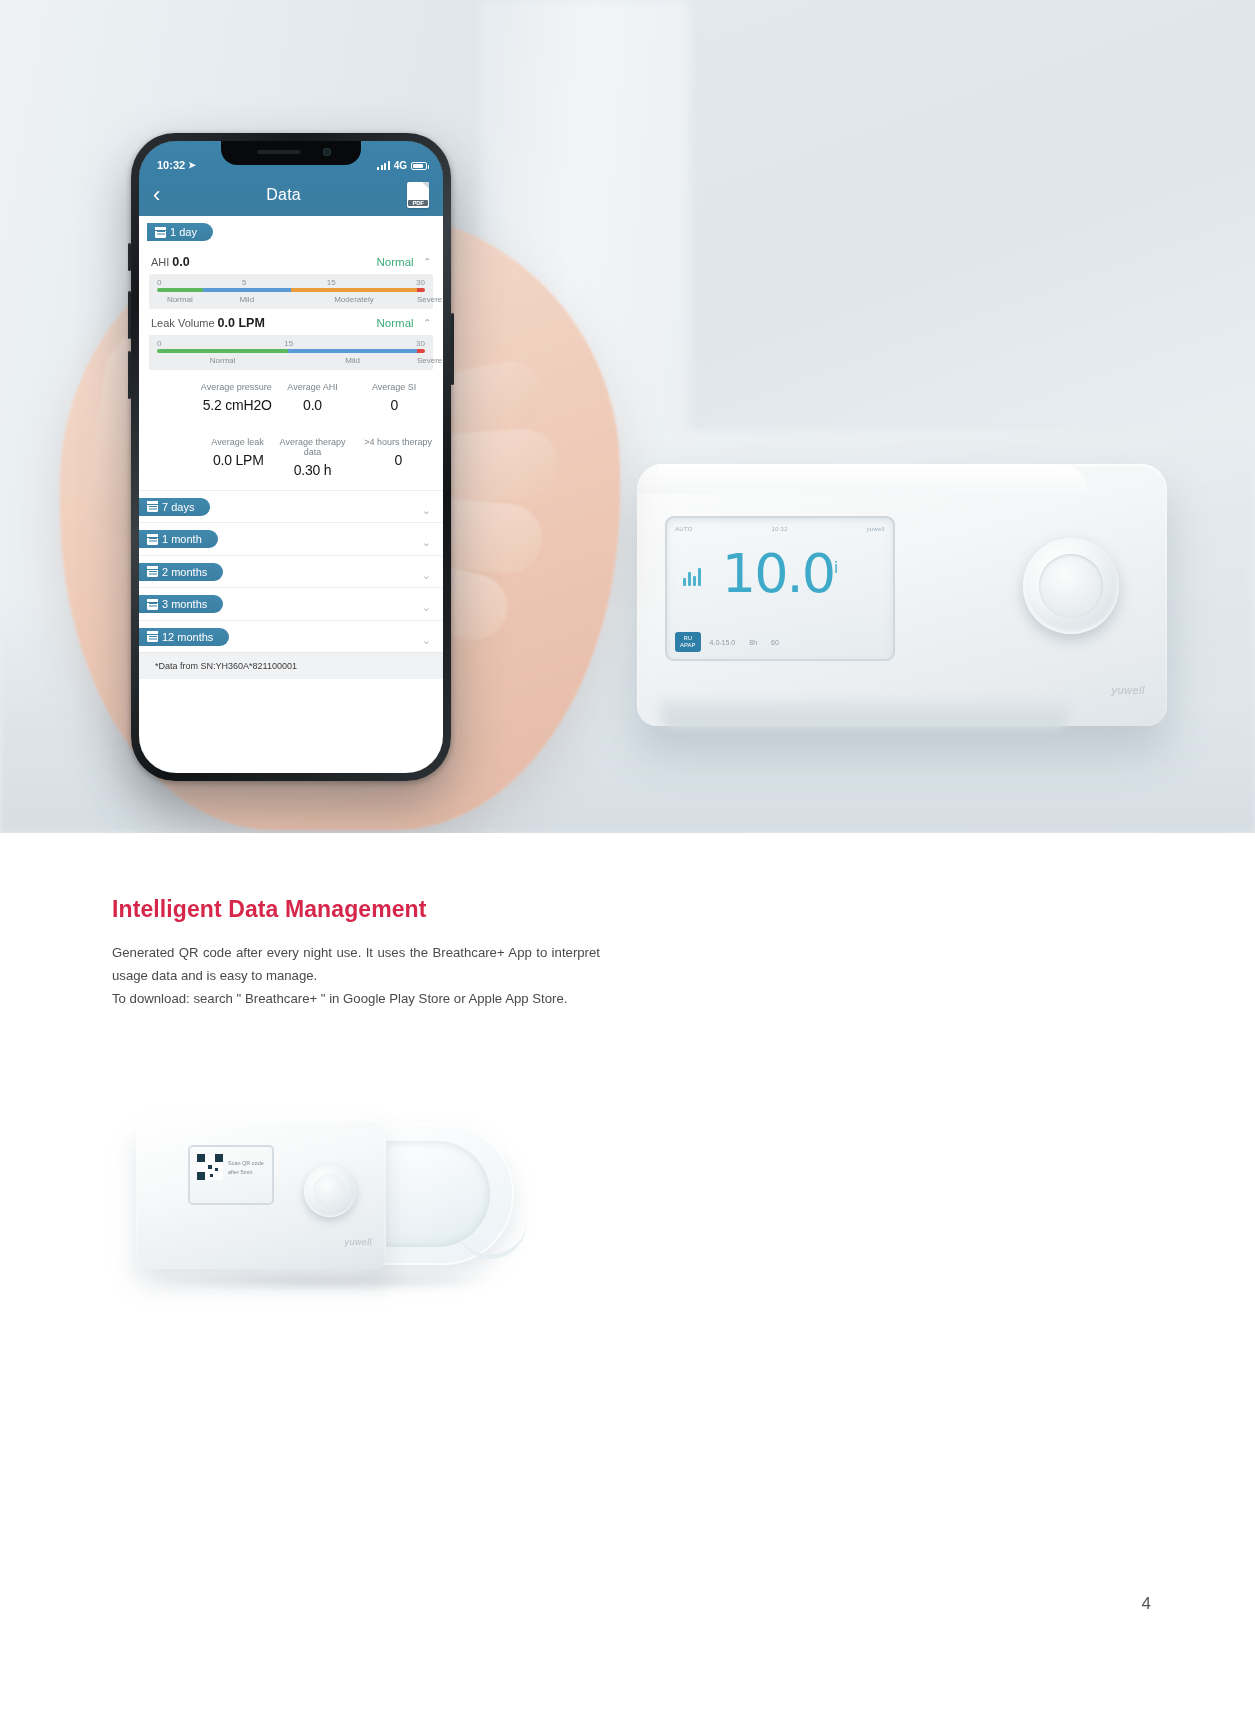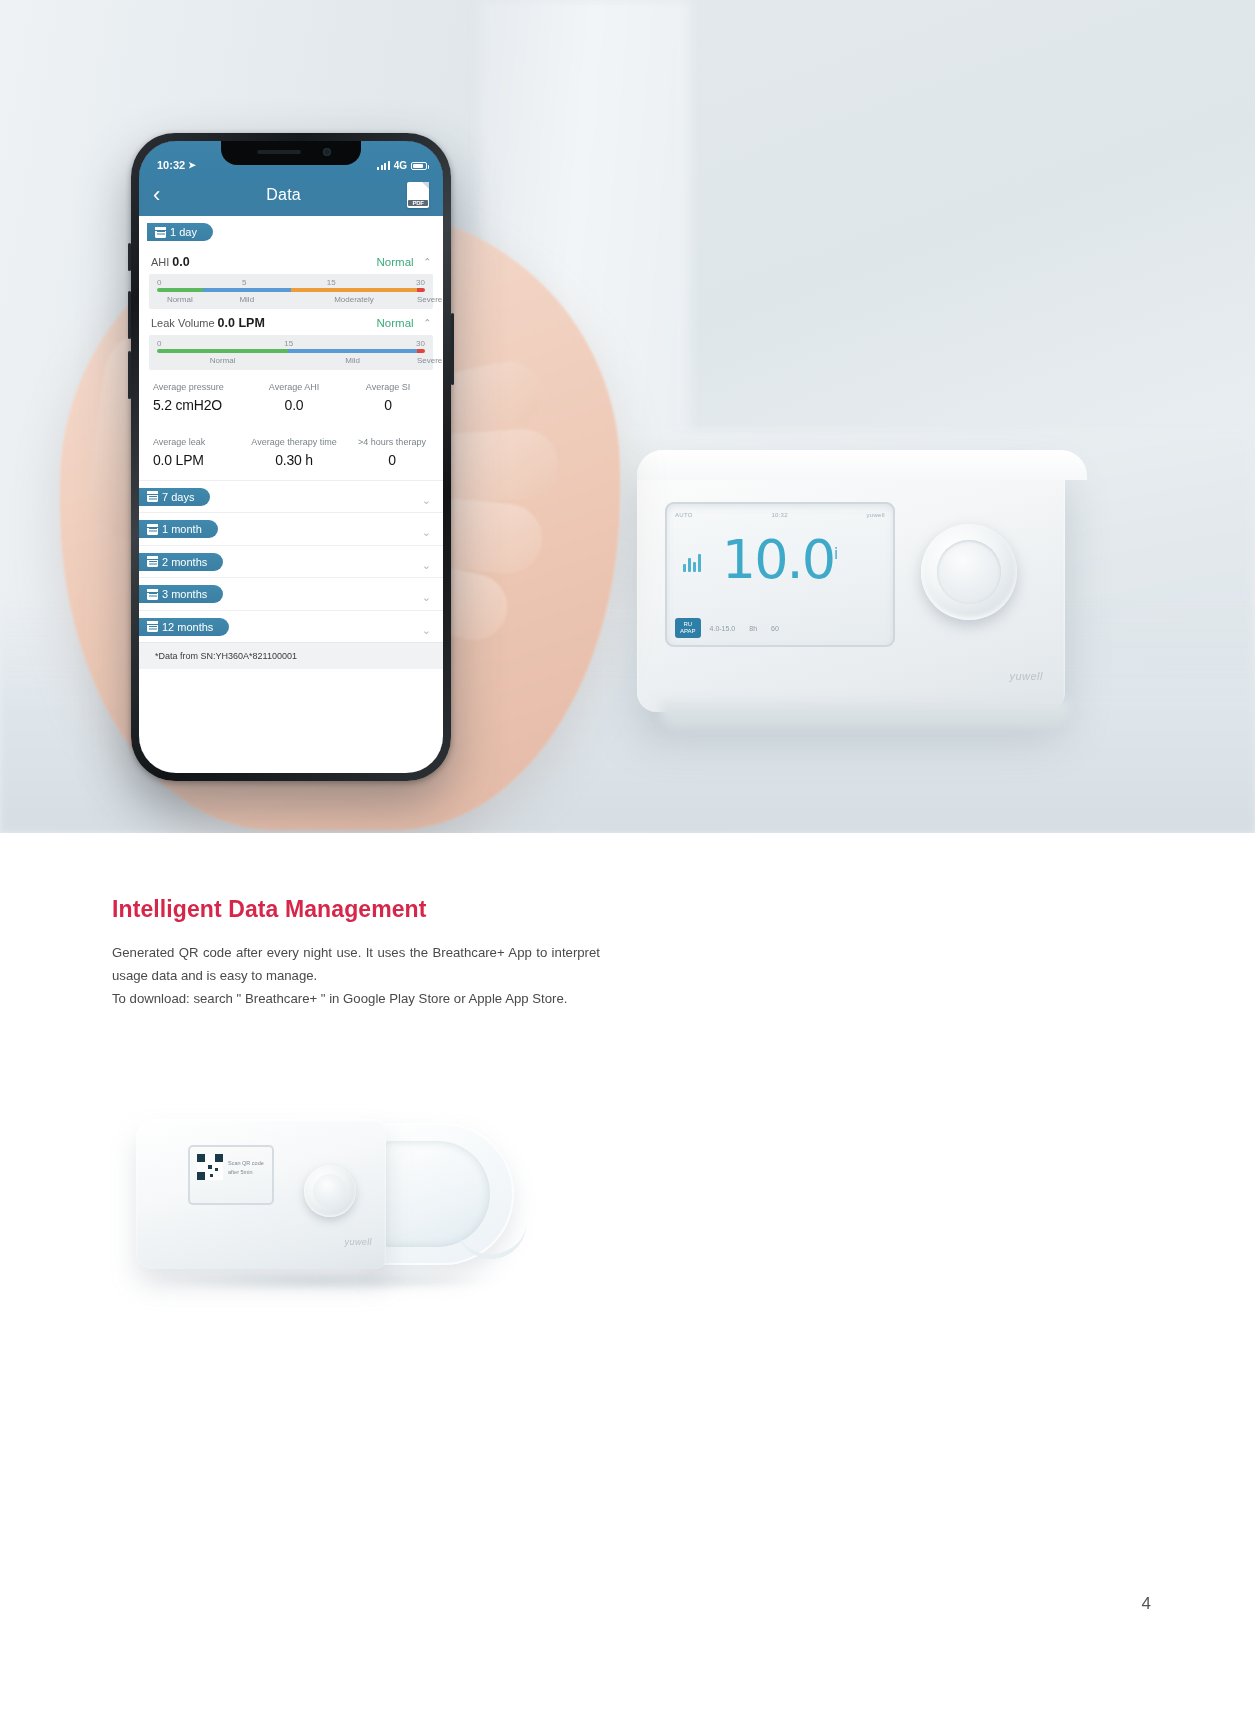--- a/index.html
+++ b/index.html
@@ -38,21 +38,21 @@
     filter: blur(4px);
   }
   .hero-bed2 {
     position: absolute; left: 470px; top: 600px; width: 260px; height: 233px;
     background: linear-gradient(160deg, #e9eef1, #dde5ea);
     filter: blur(8px);
   }
 
   
   .cpap {
-    position: absolute; left: 637px; top: 450px; width: 428px; height: 262px;
+    position: absolute; left: 637px; top: 464px; width: 530px; height: 262px;
     background: linear-gradient(165deg, #fdfdfd 0%, #f4f6f7 38%, #e8ecef 78%, #dfe5e9 100%);
     border-radius: 26px 26px 20px 20px;
     box-shadow: 0 26px 44px rgba(120,135,145,.30), inset 0 2px 3px rgba(255,255,255,.9);
   }
   .cpap-top {
     position: absolute; left: 0; top: 0; width: 450px; height: 30px;
     background: linear-gradient(180deg,#ffffff,#f6f8f9);
     border-radius: 26px 26px 0 0;
   }
   .cpap-screen {
@@ -188,21 +188,21 @@
 
   .gauge { background:#eceef0; margin: 0 10px; padding: 4px 8px 5px 8px; border-radius:2px;}
   .gauge-ticks { display:flex; justify-content:space-between; font-size:8px; color:#8d959b; padding-bottom:1px;}
   .gauge-bar { height:4px; border-radius:2px; display:flex; overflow:hidden; position:relative;}
   .gauge-bar i { display:block; height:100%;}
   .gauge-labels { display:flex; font-size:8px; color:#888f95; padding-top:3px;}
   .gauge-labels span { text-align:center; }
 
   .stats-grid { display:flex; padding: 12px 8px 6px 8px; }
   .stat { flex:1; text-align:center; }
-  .stat.first { text-align:left; padding-left:6px;}
+  .stat.first { text-align:right; padding-left:6px;margin-left:37px;}
   .stat .k { font-size:9px; color:#7b848a; }
   .stat .v { font-size:14px; color:#151515; margin-top:5px; letter-spacing:-.2px;}
 
   .acc-row {
     border-top:1px solid #eceef0; padding: 7px 0 6px 0; position:relative;
   }
   .acc-row .chev { position:absolute; right:12px; top:13px; color:#b4bcc2; font-size:11px;}
   .note { background:#f1f2f4; padding:8px 0 8px 16px; font-size:9px; color:#3a3a3a; border-top:1px solid #e6e8ea;}
 
   
@@ -439,21 +439,21 @@
               <div class="v">0</div>
             </div>
           </div>
 
           <div class="stats-grid" style="padding-top:18px;padding-bottom:12px;gap:12px;">
             <div class="stat first">
               <div class="k">Average leak</div>
               <div class="v">0.0 LPM</div>
             </div>
             <div class="stat">
-              <div class="k">Average therapy time</div>
+              <div class="k">Average therapy data</div>
               <div class="v">0.30 h</div>
             </div>
             <div class="stat">
               <div class="k">&gt;4 hours therapy</div>
               <div class="v">0</div>
             </div>
           </div>
 
           <div class="acc-row">
             <span class="chip">

